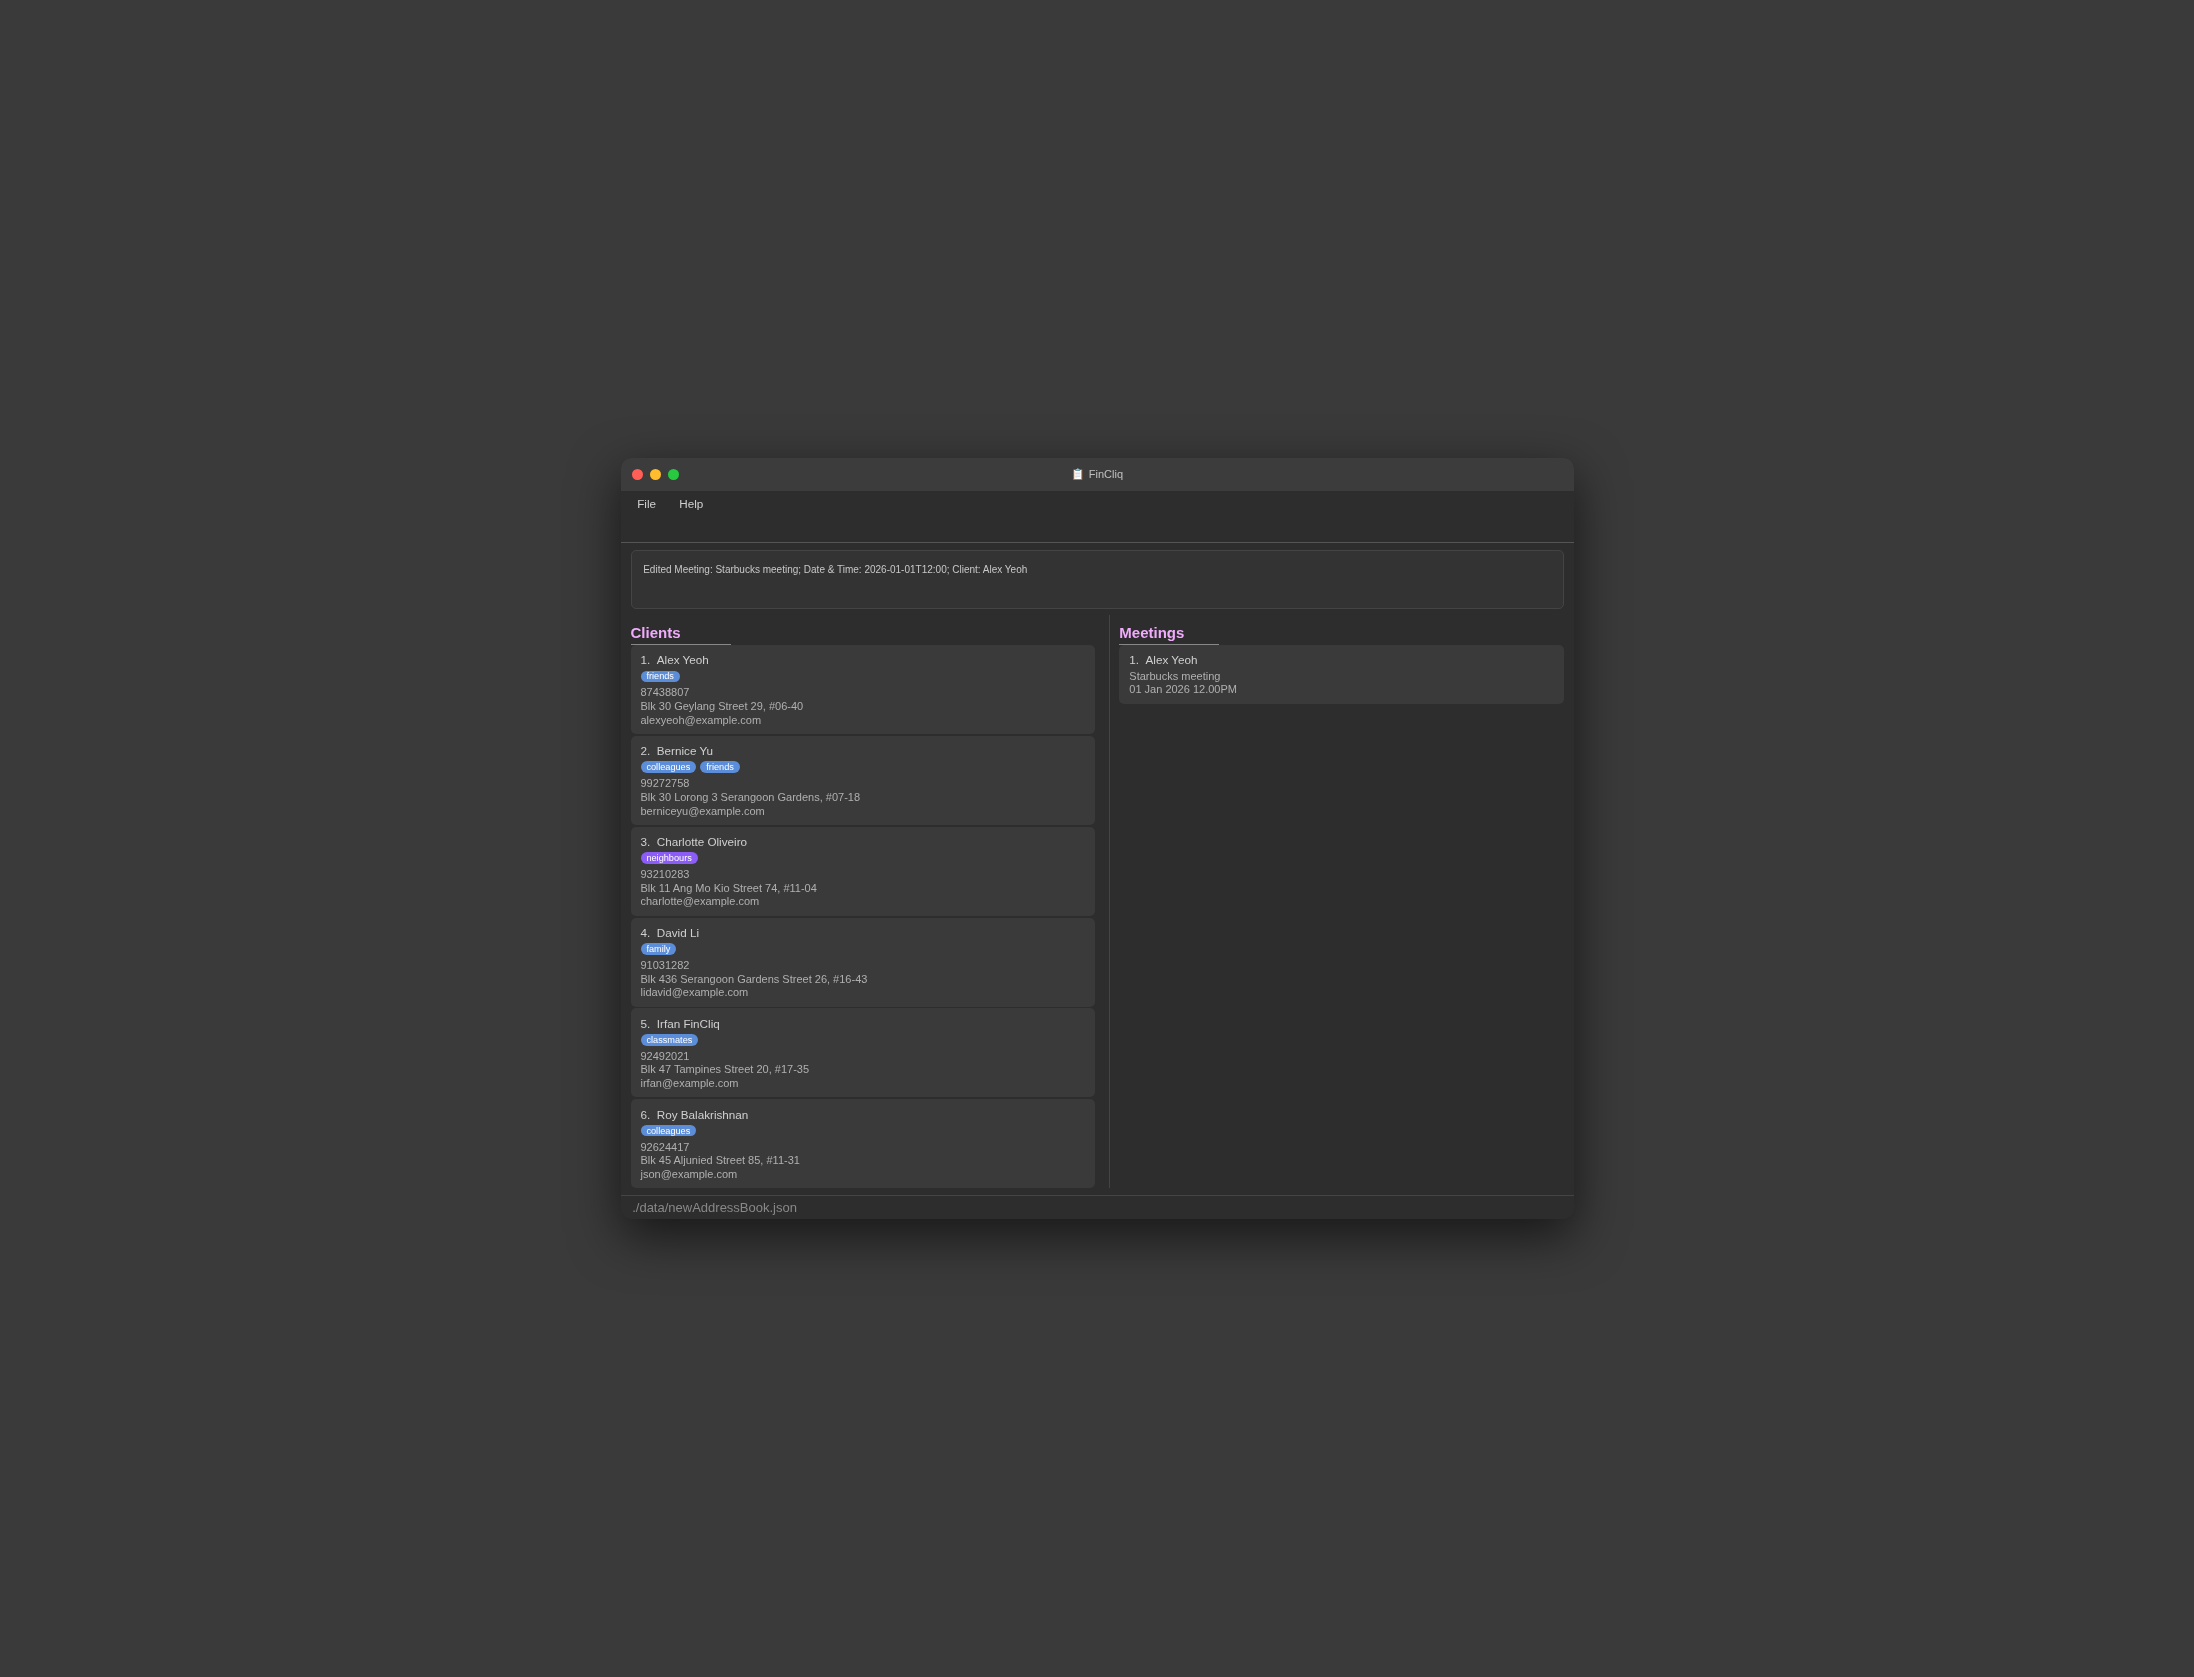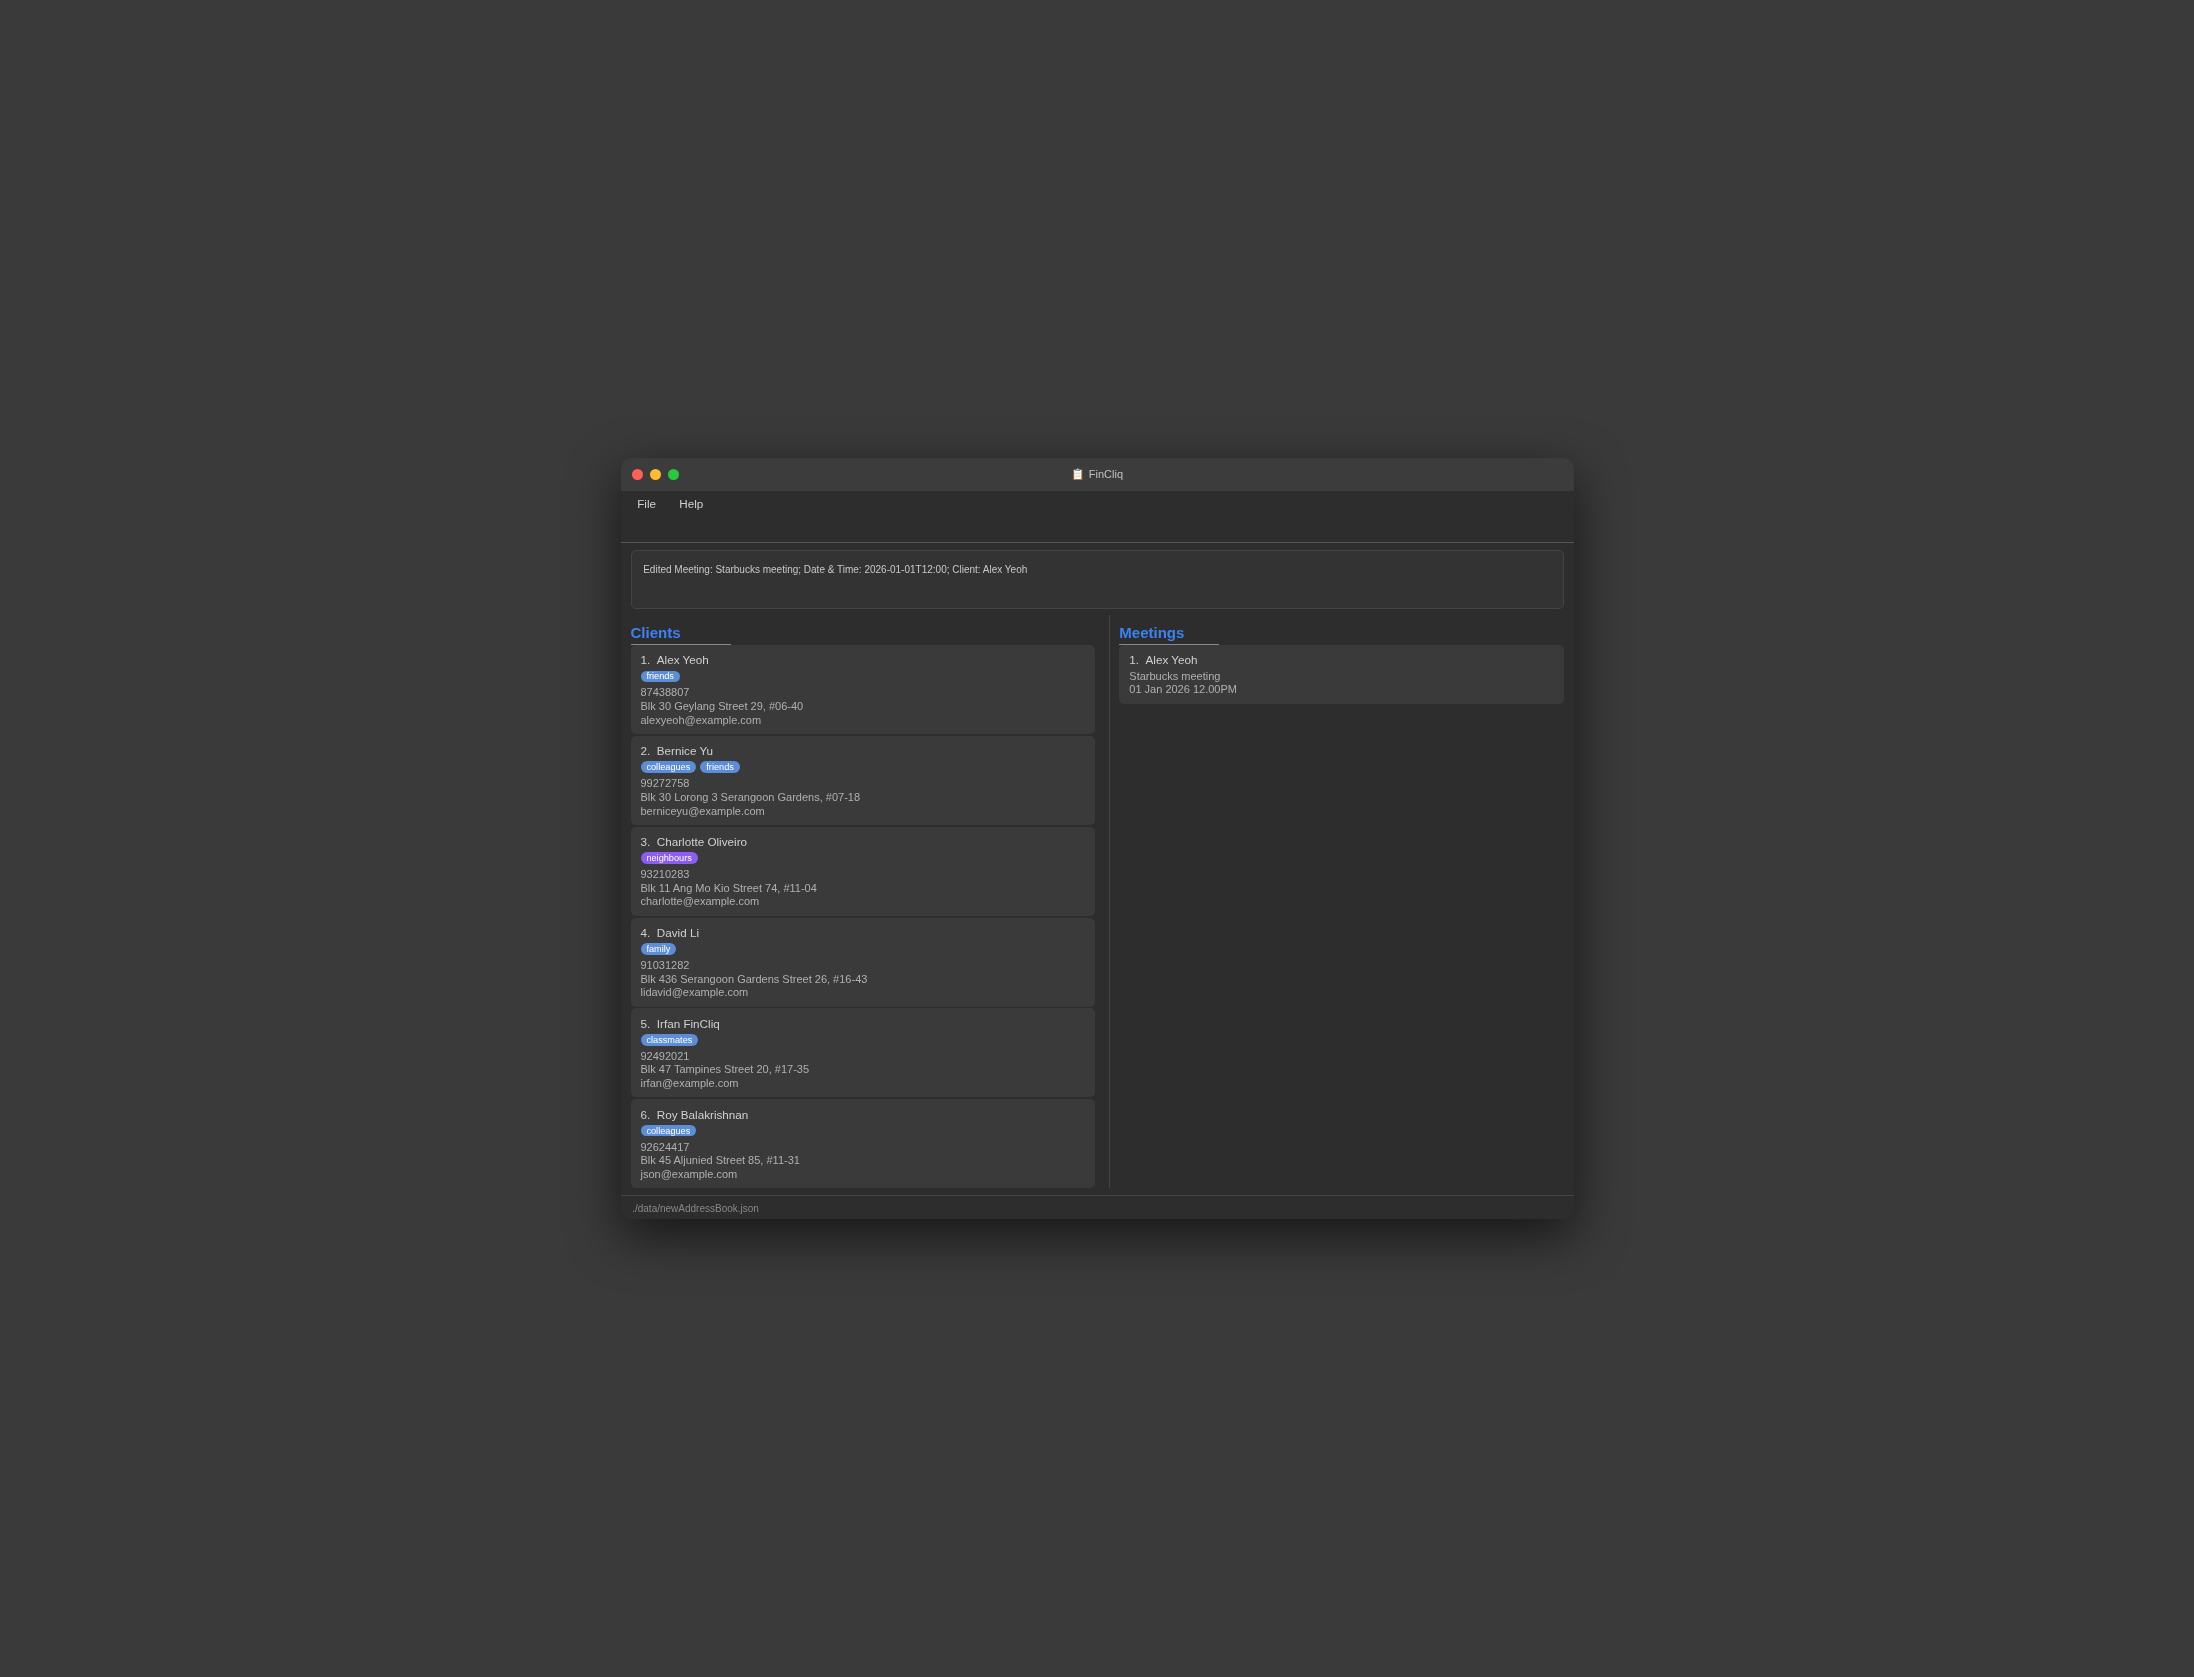--- a/index.html
+++ b/index.html
@@ -101,21 +101,21 @@
     }
     .clients-panel {
       width: 468px;
       display: flex;
       flex-direction: column;
       overflow: hidden;
     }
     .panel-header {
       font-size: 15px;
       font-weight: 600;
-      color: #3b82f6;
+      color: #f0abfc;
       padding: 8.4px 0 3.3px 0;
       border-bottom: 1.7px solid #888;
       width: 100px;
     }
     .clients-list {
       flex: 1;
       overflow-y: auto;
       display: flex;
       flex-direction: column;
       gap: 1.7px;
@@ -204,21 +204,21 @@
       color: #b0b0b0;
       font-size: 11px;
     }
     .status-bar {
       background: #2d2d2d;
       padding: 4.2px 11.7px;
       border-top: 0.8px solid #444;
     }
     .status-text {
       color: #888;
-      font-size: 10px;
+      font-size: 13px;
     }
   </style>
 </head>
 <body>
 
 <div class="window">
 
   <div class="title-bar">
     <div class="traffic-lights">
       <div class="traffic-light tl-close"></div>

